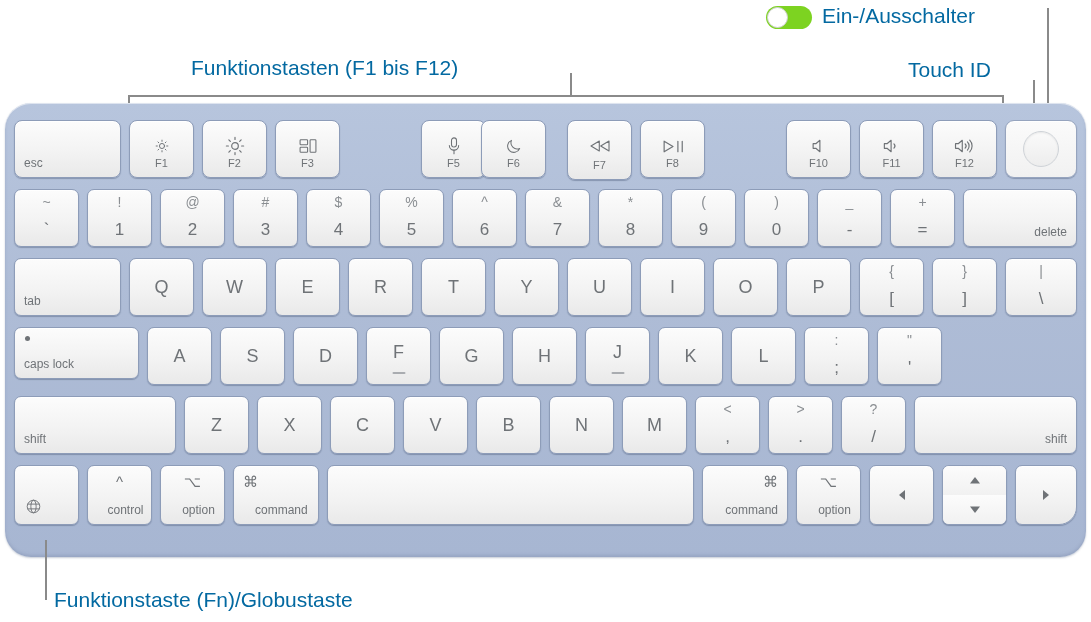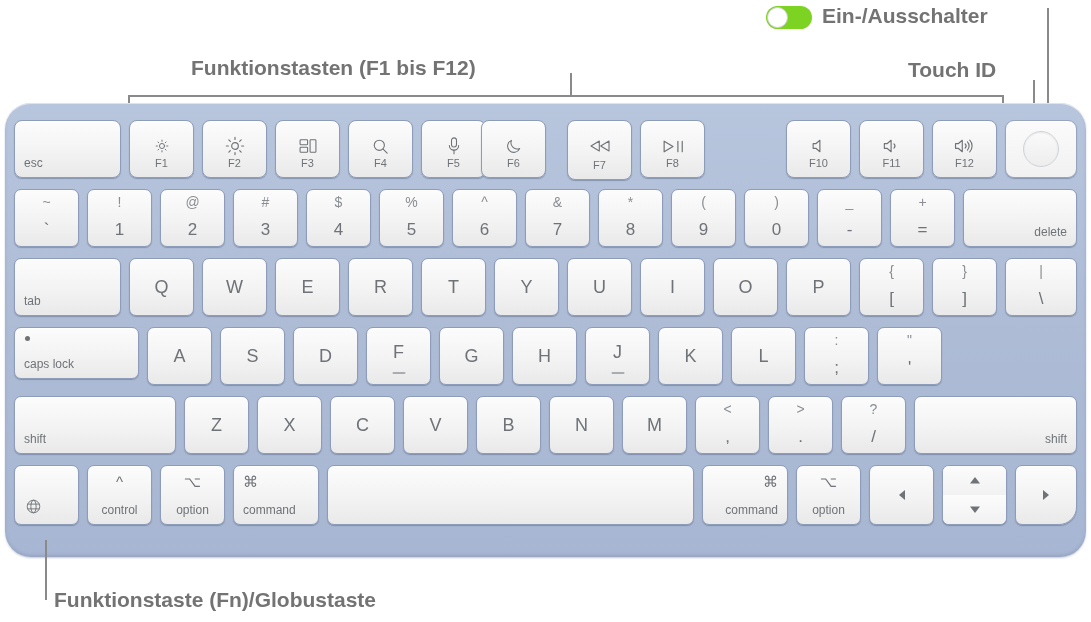--- a/index.html
+++ b/index.html
@@ -9,24 +9,23 @@
     font-family:"Liberation Sans", sans-serif;
     overflow:hidden;
     position:relative;
   }
   .stage{position:absolute;left:0;top:0;width:1091px;height:622px;}
 
   
   .anno-label{
     position:absolute;
     font-size:21px;
-    color:#737373;
+    color:#0369a1;
     white-space:nowrap;
     font-family:"Liberation Sans", sans-serif;
-    font-weight:bold;
   }
   .leader{position:absolute;background:#8a8a8a;}
   .leader.v{width:2px;}
   .leader.h{height:2px;}
 
   .toggle-icon{
     position:absolute;
     width:46px;height:23px;
     border-radius:12px;
     background:#7dd321;
@@ -91,21 +90,21 @@
     position:absolute;right:9px;bottom:7px;
     color:#6f7377;font-size:12px;line-height:13px;
   }
   
   .k-sym-c{
     position:absolute;left:0;right:0;top:8px;
     text-align:center;color:#6f7377;font-size:15px;line-height:16px;
   }
   .k-word-c{
     position:absolute;left:0;right:0;bottom:7px;
-    text-align:center;color:#6f7377;font-size:12px;line-height:13px;
+    text-align:center;color:#6f7377;font-size:12px;line-height:13px;padding-left:12px;
   }
   .k-sym-r{
     position:absolute;right:9px;top:8px;
     text-align:right;color:#6f7377;font-size:15px;line-height:16px;
   }
   .k-word-r{
     position:absolute;right:9px;bottom:7px;
     text-align:right;color:#6f7377;font-size:12px;line-height:13px;
   }
   
@@ -218,29 +217,20 @@
         <span class="k-ic">
           <svg width="20" height="18" viewBox="0 0 24 20" fill="none" stroke="#6f7377" stroke-width="1.3">
             <rect x="2.5" y="2.5" width="9" height="6" rx="1"></rect>
             <rect x="2.5" y="11.5" width="9" height="6" rx="1"></rect>
             <rect x="14.5" y="2.5" width="7" height="15" rx="1"></rect>
           </svg>
         </span>
         <span class="k-flab">F3</span>
       </div>
 
-      <div class="key fn-row" style="left:343px;top:17px;width:65px;height:58px;">
-        <span class="k-ic">
-          <svg width="19" height="19" viewBox="0 0 24 24" fill="none" stroke="#6f7377" stroke-width="1.4" stroke-linecap="round">
-            <circle cx="10.5" cy="10.5" r="6.4"></circle>
-            <path d="M15.3 15.3L20.4 20.4"></path>
-          </svg>
-        </span>
-        <span class="k-flab">F4</span>
-      </div>
 
       <div class="key fn-row" style="left:416px;top:17px;width:65px;height:58px;">
         <span class="k-ic">
           <svg width="16" height="20" viewBox="0 0 18 24" fill="none" stroke="#6f7377" stroke-width="1.3" stroke-linecap="round">
             <rect x="6" y="2.2" width="6" height="11" rx="3"></rect>
             <path d="M3.4 11.4a5.6 5.6 0 0 0 11.2 0"></path>
             <path d="M9 17v4.2"></path>
           </svg>
         </span>
         <span class="k-flab">F5</span>

